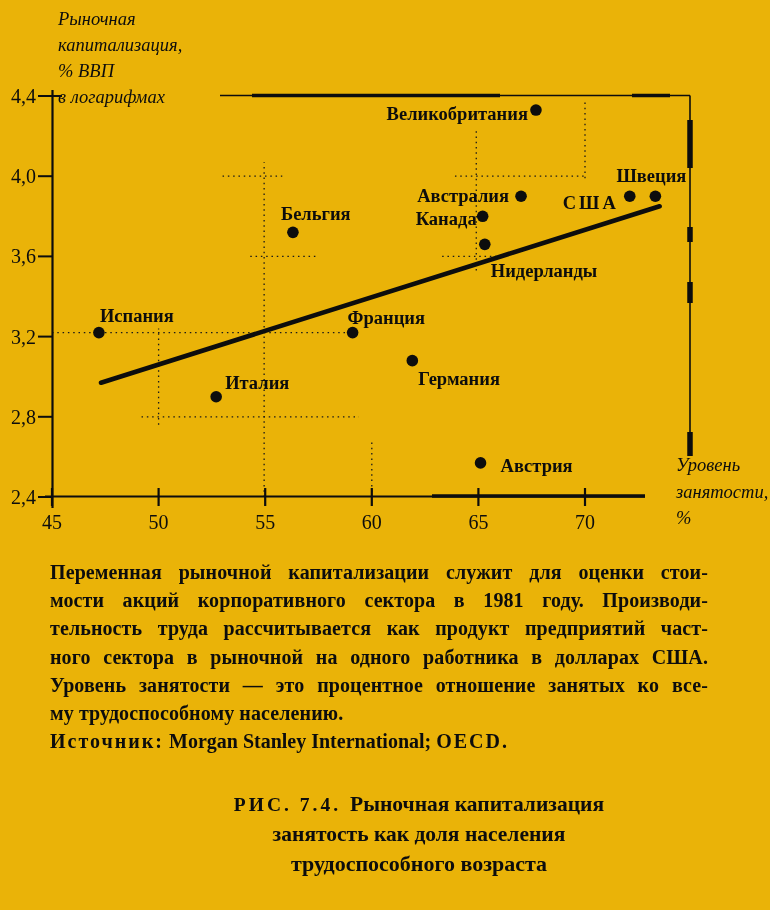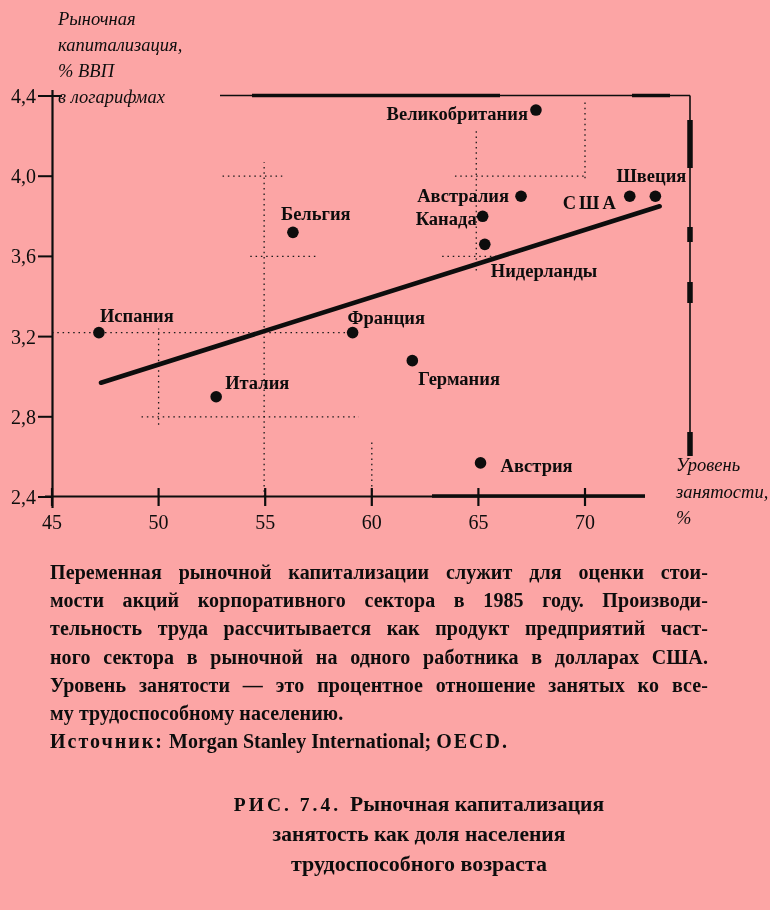--- a/index.html
+++ b/index.html
@@ -1,17 +1,17 @@
 <!DOCTYPE html>
 <html><head>
 <meta charset="utf-8">
 <style>
   html,body{margin:0;padding:0;background:#ffffff;}
   .page{
-    position:relative;width:770px;height:910px;background:#fca5a5;
+    position:relative;width:770px;height:910px;background:#eab308;
     font-family:"Liberation Serif","DejaVu Serif",serif;color:#0d0d0d;
     overflow:hidden;
   }
   svg{position:absolute;left:0;top:0;}
   svg text{font-family:"Liberation Serif","DejaVu Serif",serif;fill:#0d0d0d;}
   .tick-label{font-size:20px;}
   .pt-label{font-size:18.5px;font-weight:bold;}
   .dotted{stroke:#1a1a1a;stroke-width:1.3;stroke-dasharray:1.5 3.8;fill:none;}
   .axis{stroke:#0d0d0d;fill:none;}
   .ylabel{
@@ -125,21 +125,21 @@
     </svg>
 
   <div class="xlabel">
     <div>Уровень</div>
     <div>занятости,</div>
     <div>%</div>
   </div>
 
   <div class="description">
     <div class="just">Переменная рыночной капитализации служит для оценки стои-</div>
-    <div class="just">мости акций корпоративного сектора в 1985 году. Производи-</div>
+    <div class="just">мости акций корпоративного сектора в 1981 году. Производи-</div>
     <div class="just">тельность труда рассчитывается как продукт предприятий част-</div>
     <div class="just">ного сектора в рыночной на одного работника в долларах США.</div>
     <div class="just">Уровень занятости — это процентное отношение занятых ко все-</div>
     <div>му трудоспособному населению.</div>
   </div>
 
   <div class="source">
     <span class="spaced">Источник:</span><span> Morgan Stanley International; </span><span class="spaced">OECD.</span>
   </div>
 

